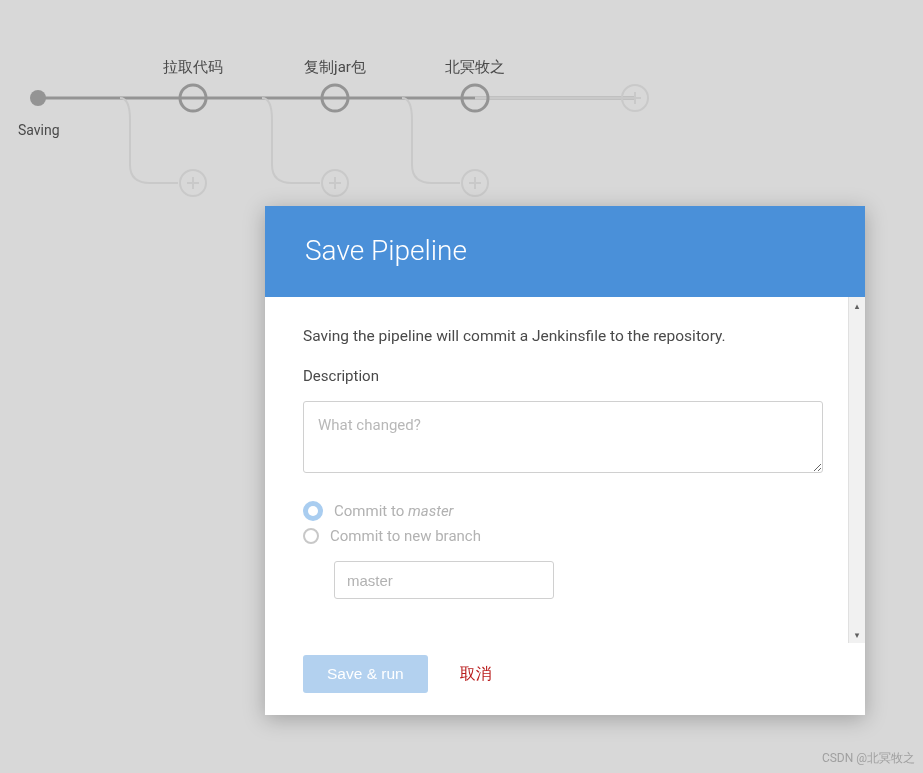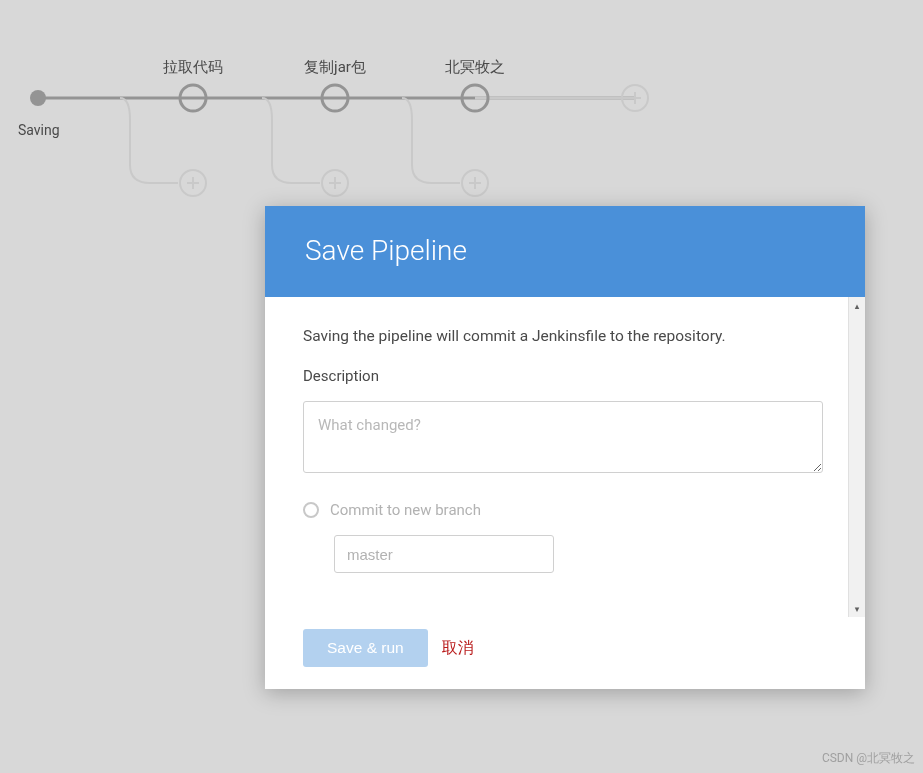--- a/index.html
+++ b/index.html
@@ -199,21 +199,21 @@
       border-radius: 3px;
       padding: 0 12px;
       font-size: 15px;
       color: #b2b2b2;
     }
     
     .modal-footer {
       padding: 12px 38px 22px 38px;
       display: flex;
       align-items: center;
-      gap: 14px;
+      gap: 32px;
     }
     
     .btn-primary {
       background: #b3d1ef;
       color: #fff;
       border: none;
       border-radius: 3px;
       padding: 10px 24px;
       font-size: 15.5px;
       cursor: pointer;
@@ -284,20 +284,26 @@
     <div class="modal-body-wrapper">
       <div class="modal-body">
         <div class="modal-intro">Saving the pipeline will commit a Jenkinsfile to the repository.</div>
         
         <div class="field-label">Description</div>
         
         <textarea class="description-textarea" placeholder="What changed?" style=""></textarea>
         
         <div class="radio-group">
           <div class="radio-row">
+            <div class="radio-circle selected"></div>
+            <div class="radio-label">
+              <span>Commit to </span><em>master</em>
+            </div>
+          </div>
+          <div class="radio-row">
             <div class="radio-circle unselected"></div>
             <div class="radio-label">Commit to new branch</div>
           </div>
           <input type="text" class="branch-input" value="master" style="">
         </div>
       </div>
 
       <div class="scrollbar-track">
         <div class="scroll-arrow">▴</div>
         <div class="scroll-thumb-area"></div>

